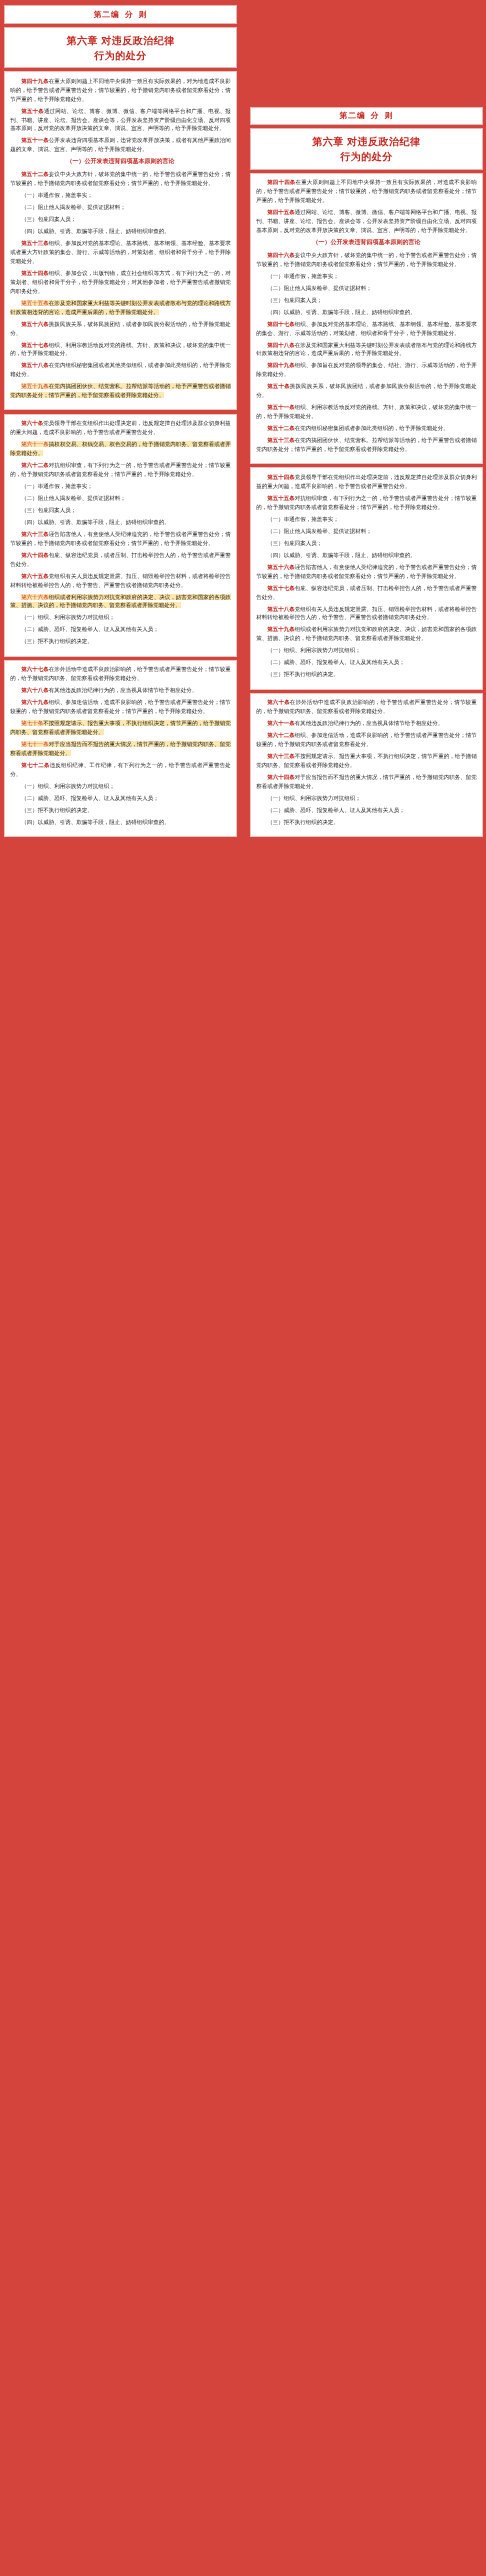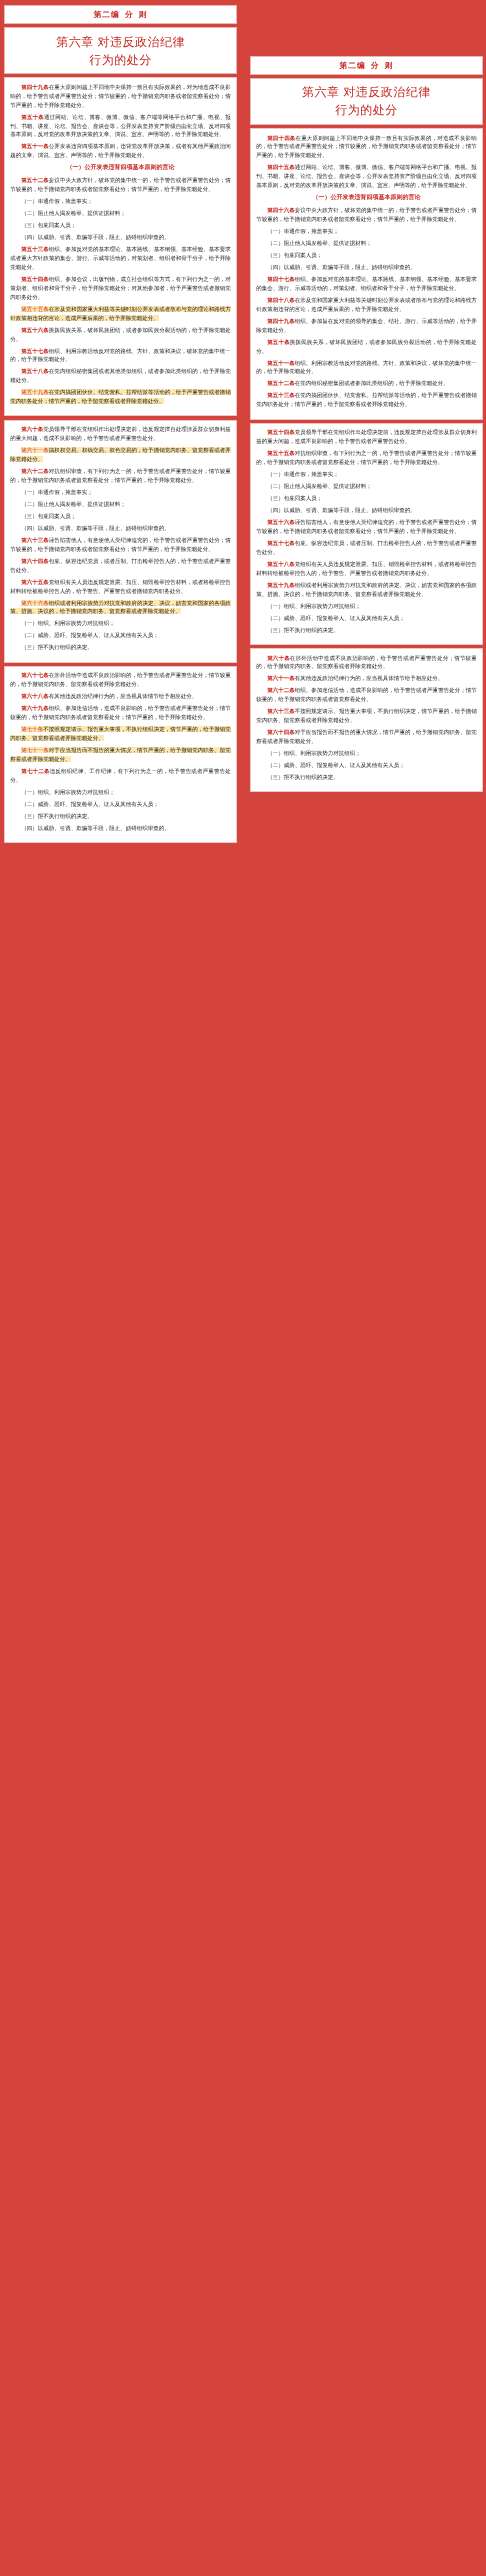--- a/index.html
+++ b/index.html
@@ -11,21 +11,21 @@
   .page {
     width: 487px;
     min-height: 3806px;
     background: #d4443c;
     padding: 5.2px 4.1px 7.2px 4.1px;
     position: relative;
   }
   .cols {
     display: flex;
     gap: 13px;
-    align-items: center;
+    align-items: flex-end;
   }
   .col {
     flex: 1 1 0;
     min-width: 0;
   }
   
   .band {
     background: #ffffff;
     border: 0.5px solid #e2b9b4;
     text-align: center;
@@ -44,22 +44,22 @@
   }
   .band2 {
     background: #ffffff;
     border: 0.5px solid #e2b9b4;
     text-align: center;
     padding: 4.6px 3.1px 4.6px 3.1px;
     margin-bottom: 3.1px;
   }
   .band2 .b-chap {
     color: #c7281f;
-    font-weight: normal;
-    font-size: 12px;
+    font-weight: bold;
+    font-size: 10px;
     line-height: 1.5;
     letter-spacing: 0.5px;
   }
   .paper {
     background: #ffffff;
     border: 0.5px solid #e9c8c4;
     padding: 4.6px 5.2px 6.2px 5.2px;
   }
   p {
     margin: 0 0 3.1px 0;

